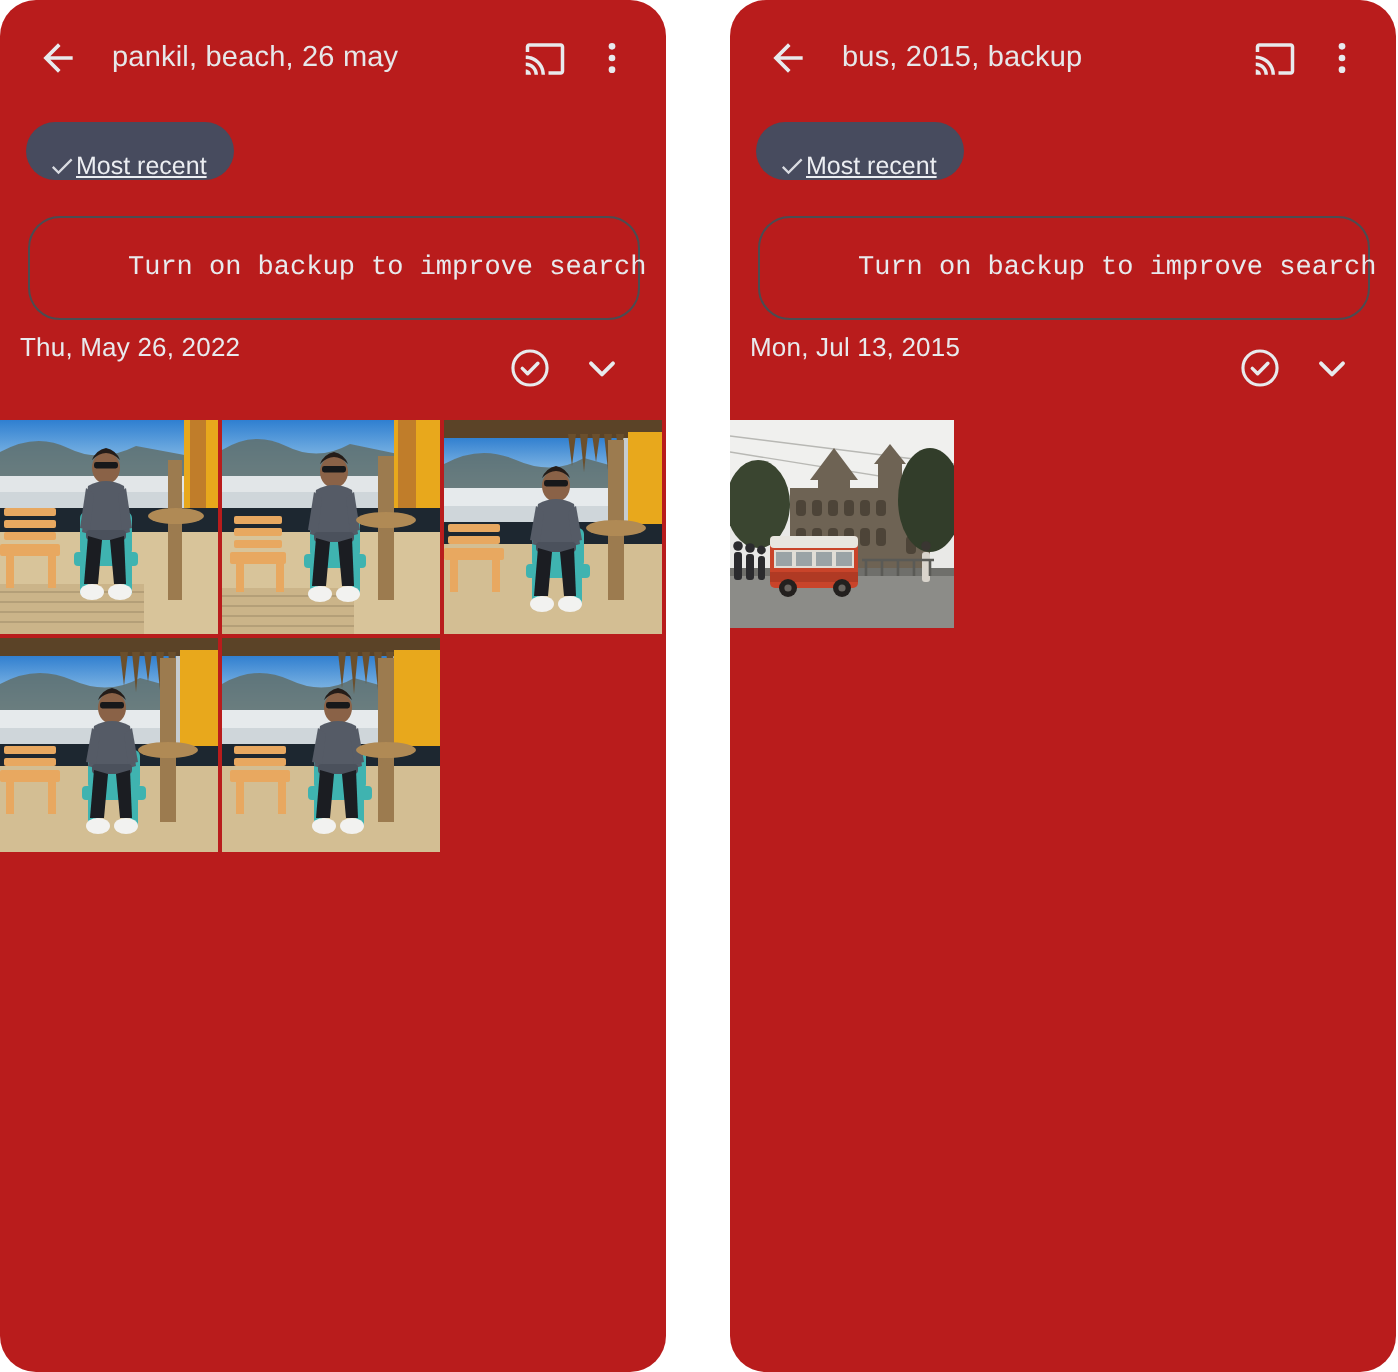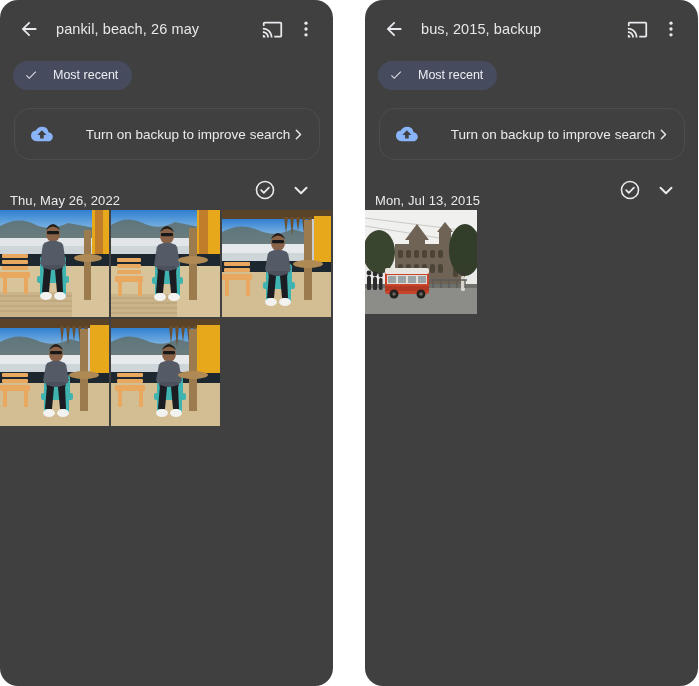--- a/index.html
+++ b/index.html
@@ -21,21 +21,21 @@
     width: 699px; height: 686px;
     display: flex;
     gap: 32px;
     padding: 0 0 0 0;
     box-sizing: border-box;
   }
 
   .phone {
     width: 333px;
     height: 686px;
-    background: #404040;
+    background: #b91c1c;
     border-radius: 18px;
     position: relative;
     overflow: hidden;
     flex: 0 0 auto;
   }
 
   
   .appbar {
     height: 58px;
     display: flex;
@@ -64,28 +64,29 @@
   
   .chiprow {
     padding: 0 0 0 13px;
     height: 34px;
     display: flex;
     align-items: center;
   }
   .chip {
     height: 29px;
     display: inline-flex;
-    align-items: center;
-    gap: 15px;
+    align-items: flex-end;
+    gap: 0;
     padding: 0 14px 0 11px;
     border-radius: 16px;
     background: #474b5e;
     color: #eceef2;
     font-size: 12.5px;
     box-sizing: border-box;
+    text-decoration: underline;
   }
 
   
   .bannerwrap {
     padding: 16px 13px 0 14px;
   }
   .banner {
     height: 52px;
     border: 1px solid #4a4d52;
     border-radius: 16px;
@@ -94,27 +95,28 @@
     padding: 0 12px 0 16px;
     box-sizing: border-box;
     background: transparent;
   }
   .banner-label {
     flex: 1 1 auto;
     color: #e8eaed;
     font-size: 13.5px;
     margin-left: 33px;
     white-space: nowrap;
+    font-family: Liberation Mono, monospace;
   }
 
   
   .daterow {
     height: 42px;
     display: flex;
-    align-items: flex-end;
+    align-items: flex-start;
     padding: 0 14px 0 10px;
     box-sizing: border-box;
     margin-top: 6px;
   }
   .date-label {
     flex: 1 1 auto;
     color: #e8eaed;
     font-size: 13px;
     letter-spacing: .1px;
   }

